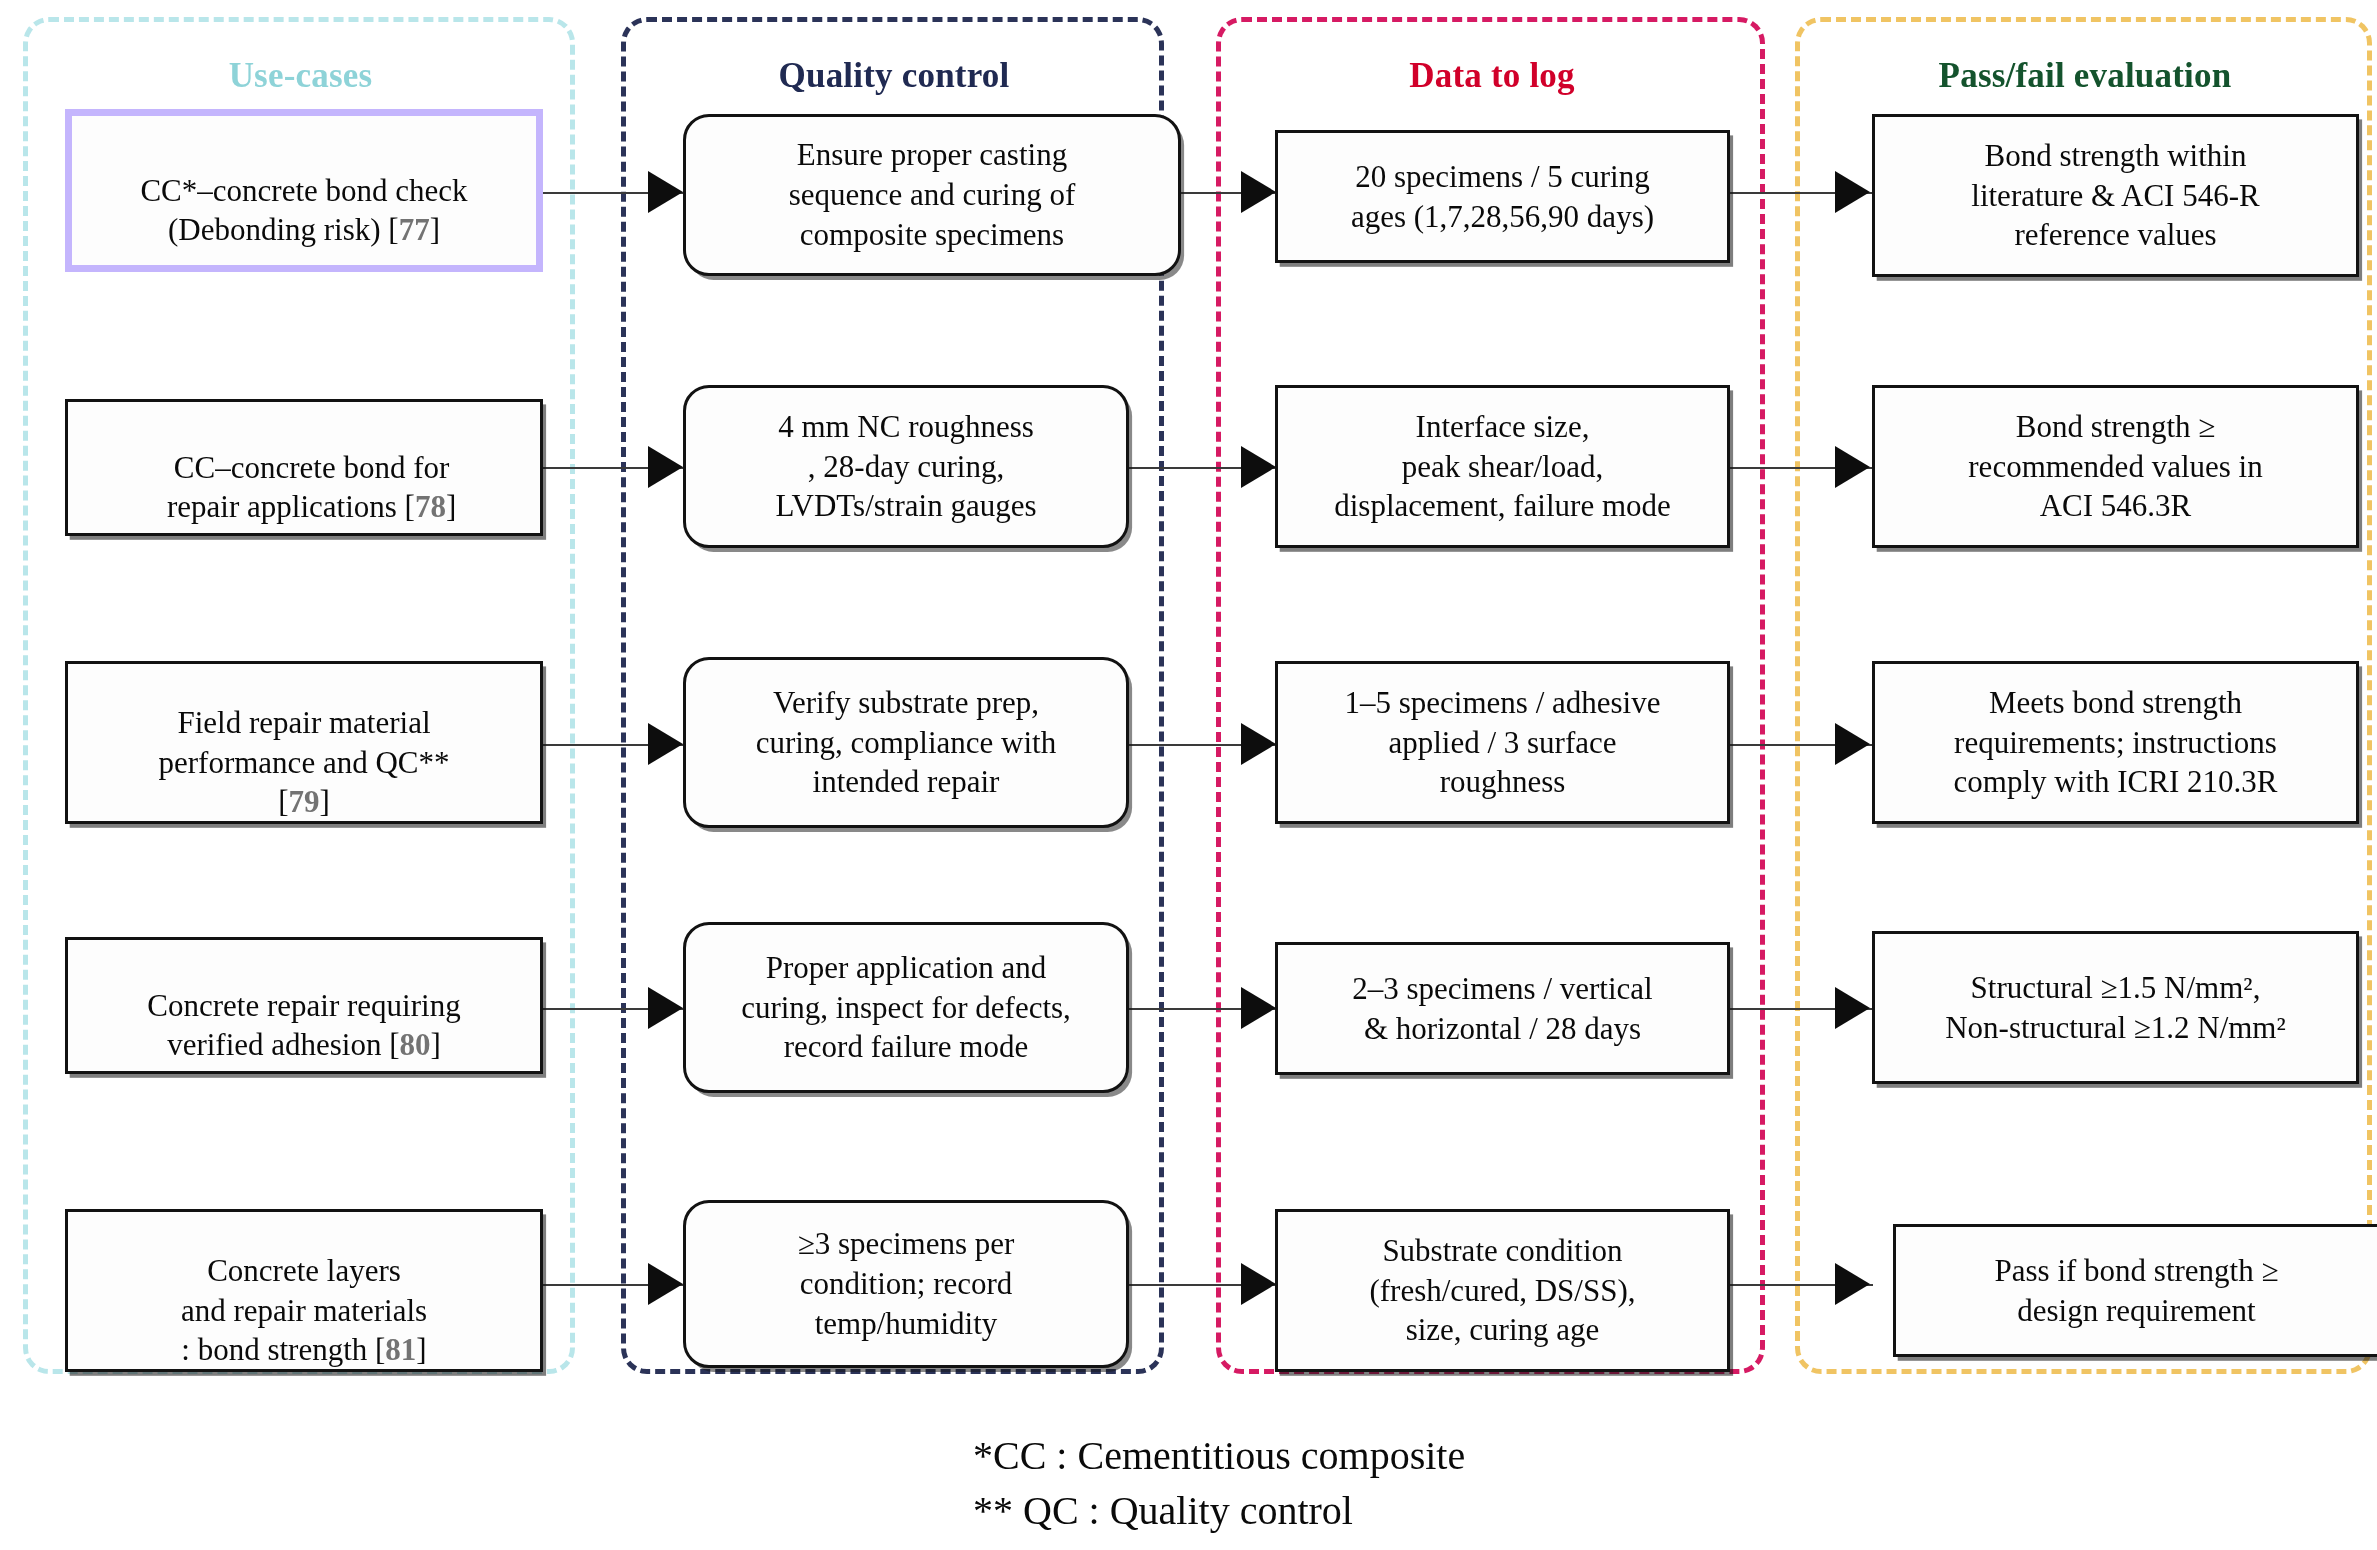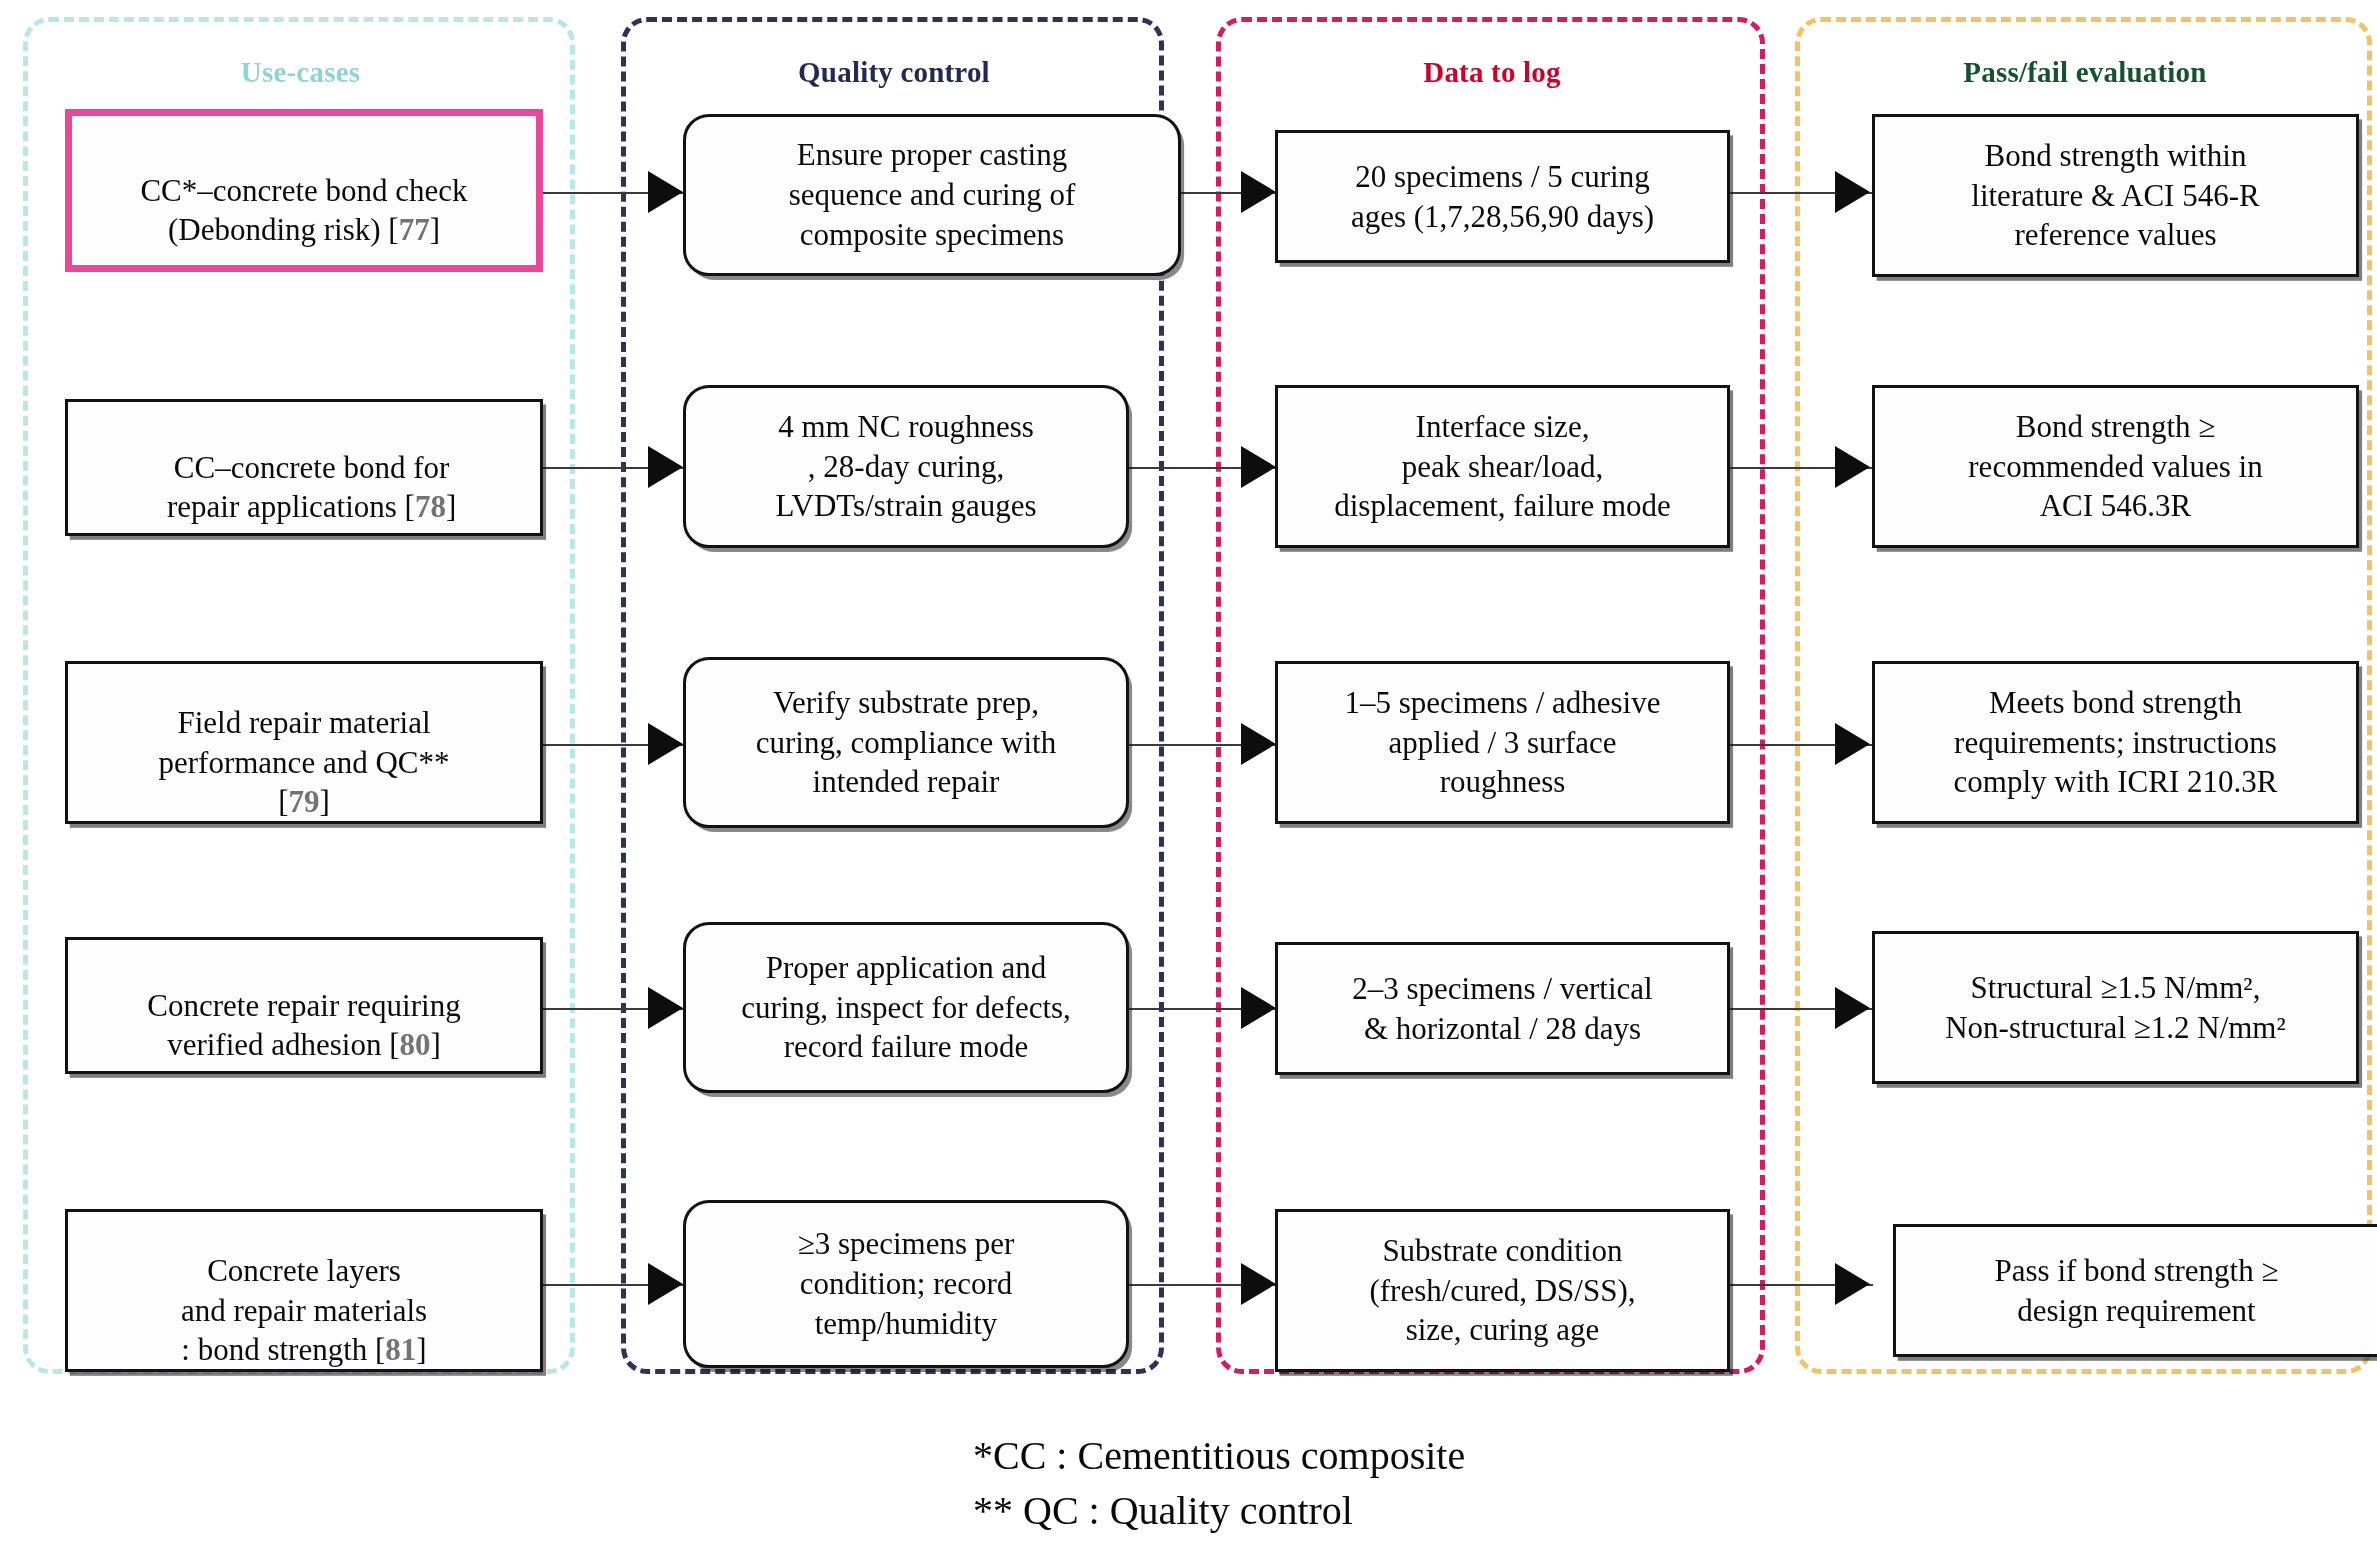--- a/index.html
+++ b/index.html
@@ -20,21 +20,21 @@
     border-style: dashed;
     border-width: 5.4px;
     border-radius: 26px;
     background: transparent;
   }
   .panel-title {
     position: absolute;
     top: 34px; left: 3px; right: 0;
     text-align: center;
     font-weight: bold;
-    font-size: 29px;
+    font-size: 35px;
     letter-spacing: 0.2px;
     white-space: nowrap;
   }
 
   
   .node {
     position: absolute;
     background: #fdfdfd;
     display: flex;
     align-items: center;
@@ -47,21 +47,21 @@
   }
   .node .txt { width: 100%; white-space: pre-line; }
 
   
   .n-uc {
     border: 3.1px solid #121212;
     box-shadow: 3.9px 4.6px 0 -0.8px rgba(20,20,20,.55);
   }
   
   .n-uc.accent {
-    border: 7px solid #ec4899;
+    border: 7px solid #c4b5fd;
     box-shadow: none;
   }
 
   
   .n-qc {
     border: 3.9px solid #121212;
     border-radius: 26px;
     box-shadow: 4.6px 5.4px 0 -1.5px rgba(20,20,20,.5);
   }
 

